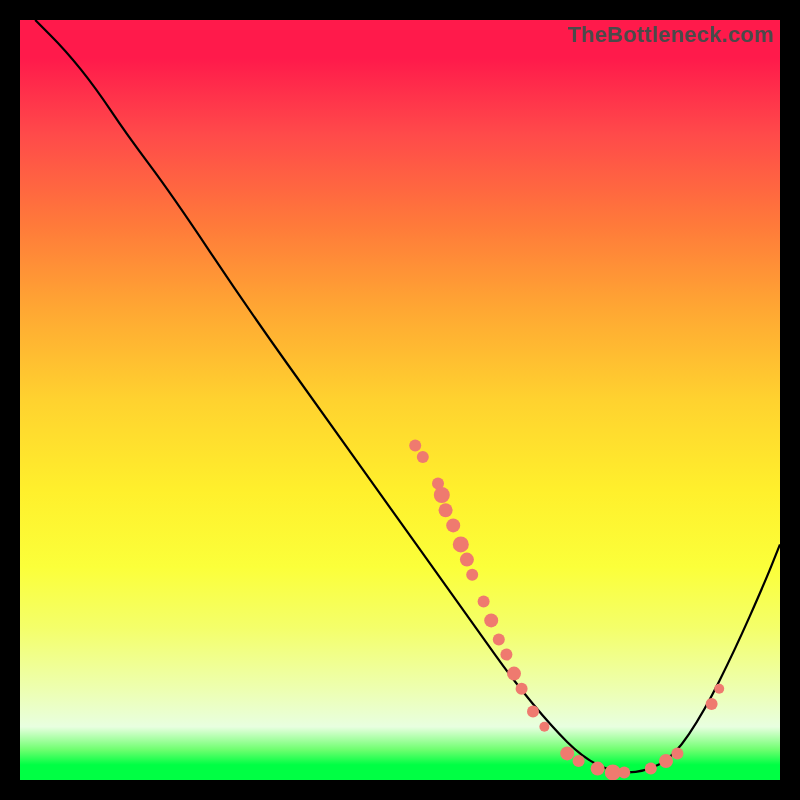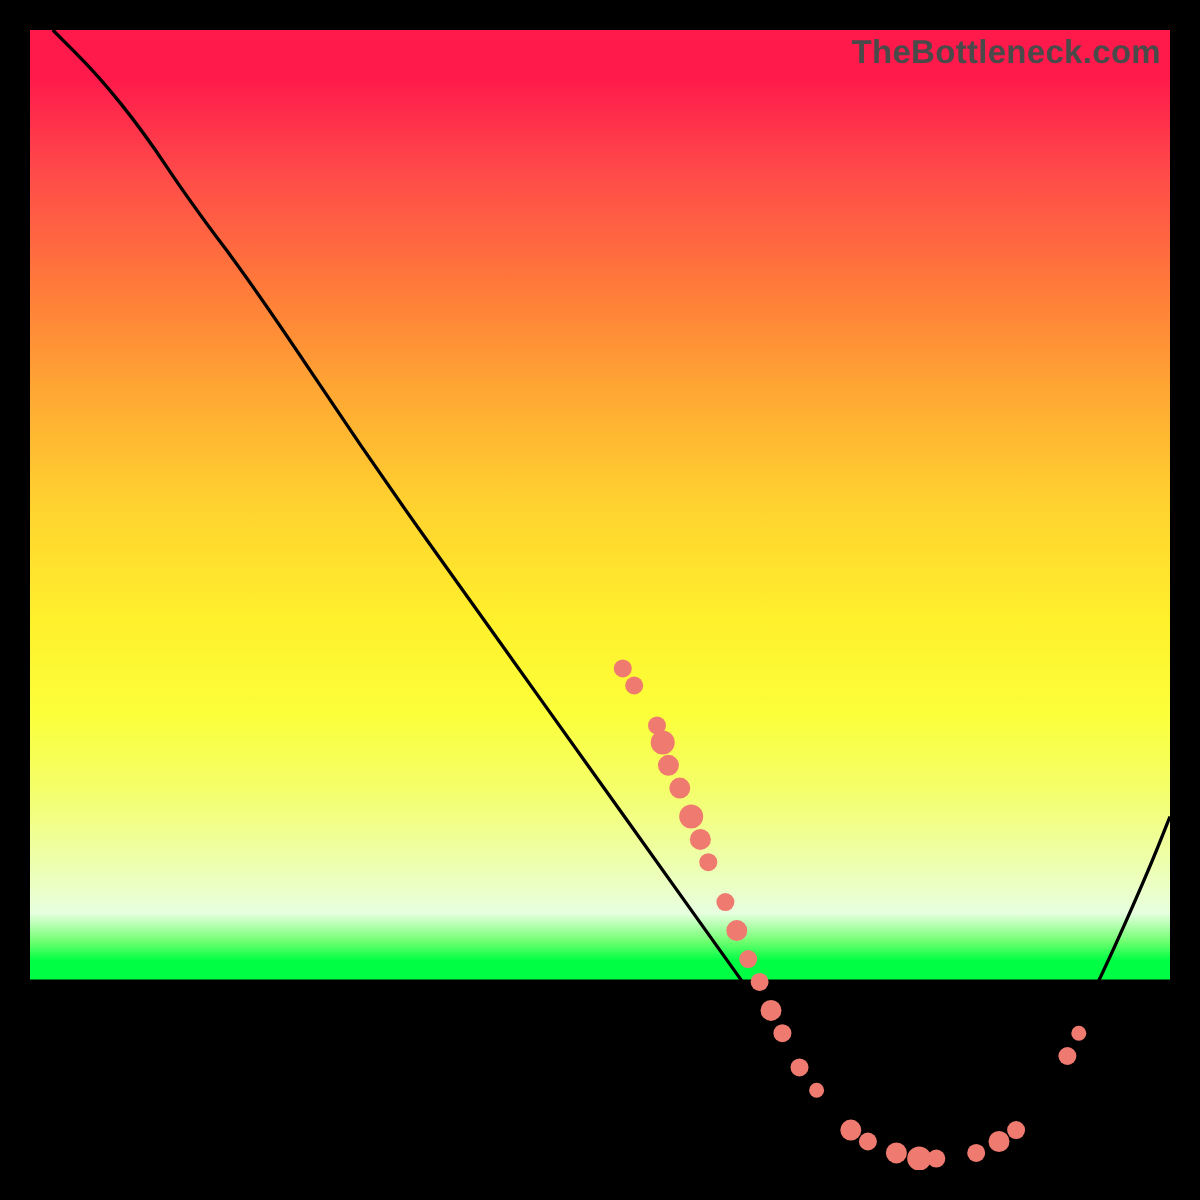--- a/index.html
+++ b/index.html
@@ -8,21 +8,21 @@
     width: 800px;
     height: 800px;
     background: #000;
     overflow: hidden;
   }
   .frame {
     position: absolute;
     left: 20px;
     top: 20px;
     width: 760px;
-    height: 633px;
+    height: 760px;
     background: linear-gradient(to bottom,
       #ff1a4b 0%,
       #ff1a4b 5%,
       #ff4a4a 15%,
       #ff7a3a 27%,
       #ffa733 38%,
       #ffd22f 50%,
       #fff02c 62%,
       #fbff3a 72%,
       #f4ff6a 80%,

